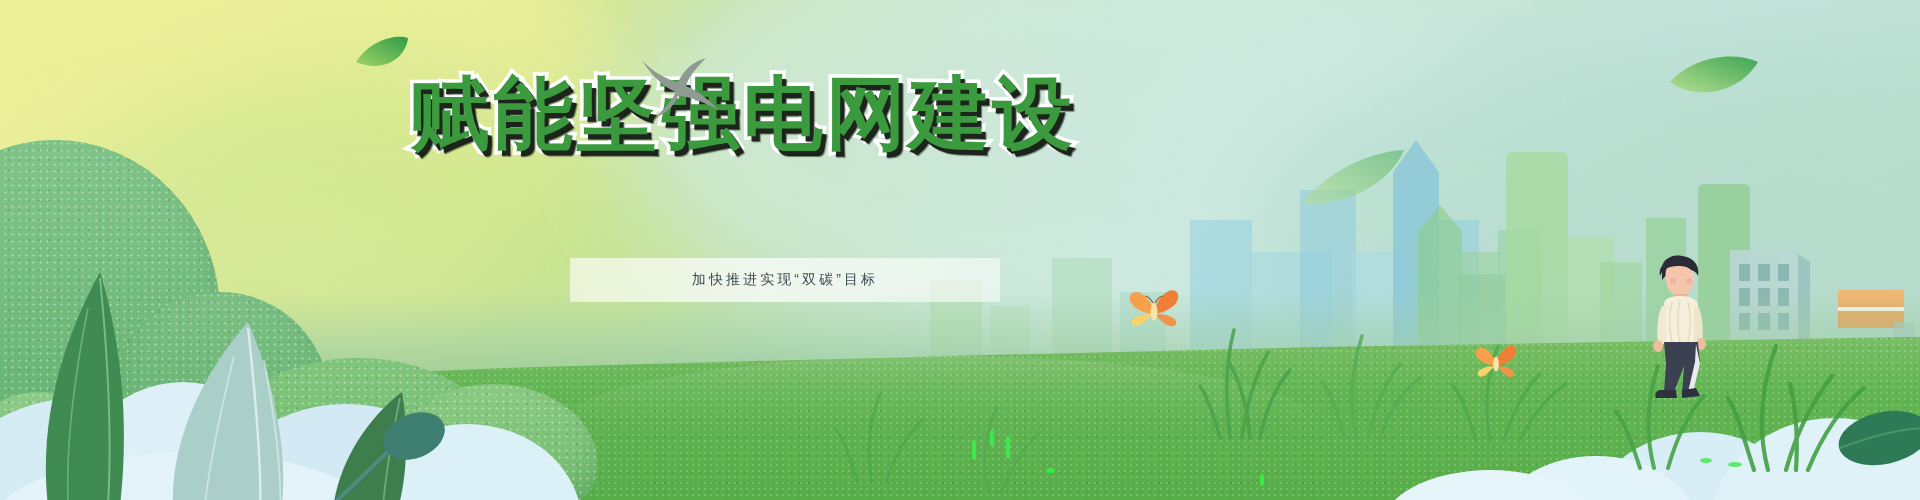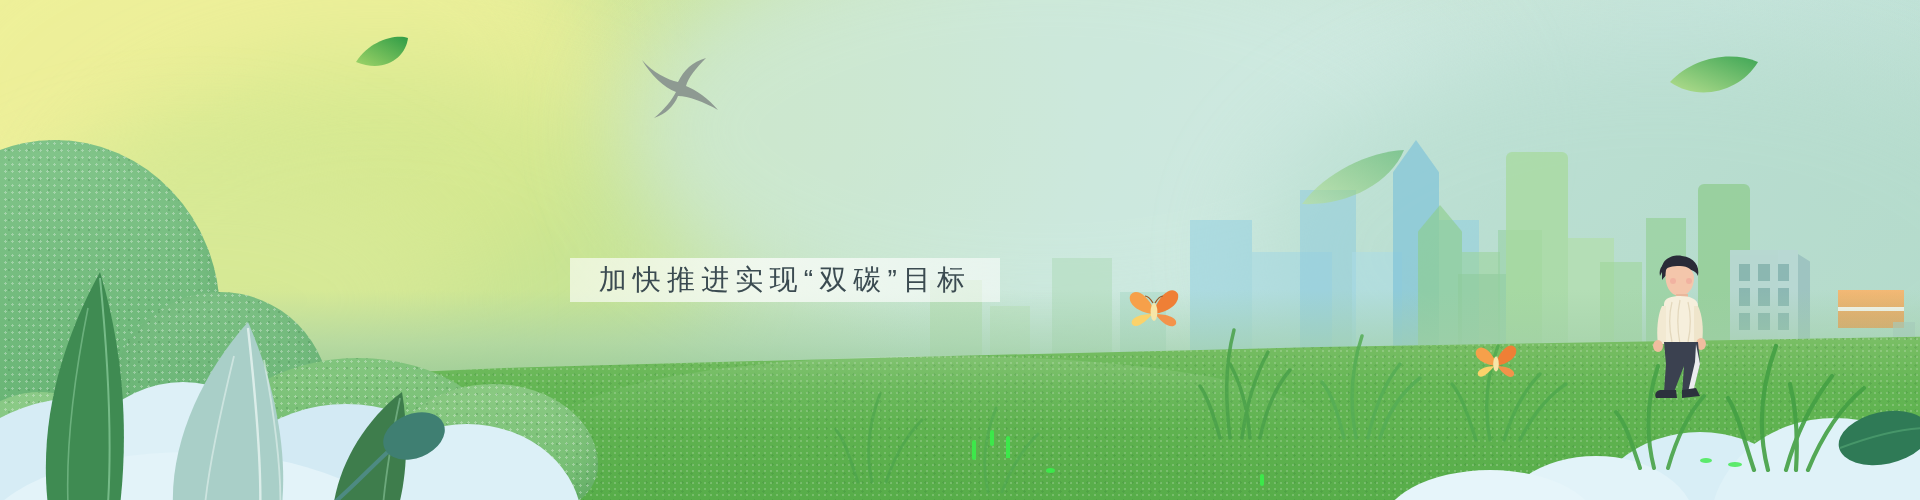--- a/index.html
+++ b/index.html
@@ -376,19 +376,22 @@
     <ellipse cx="20" cy="94" rx="5" ry="6" fill="#f0bd9f"></ellipse>
     <ellipse cx="63" cy="92" rx="5" ry="6" fill="#f0bd9f"></ellipse>
 
     <path d="M26 90 L60 90 L62 112 L54 142 L44 142 L46 114 L36 140 L26 140 L28 112 Z" fill="#3b4150"></path>
     <path d="M58 92 L62 112 L55 140 L50 140 L57 110 Z" fill="#ffffff" opacity=".9"></path>
 
     <path d="M22 138 L38 138 L39 146 L18 146 C16 142 18 139 22 138 Z" fill="#2c313d"></path>
     <path d="M44 138 L58 136 L62 144 L44 146 Z" fill="#2c313d"></path>
   </svg>
 
+  <div class="headline" style="left: 410px; top: 74px; font-size: 80px; line-height: 1; color: rgb(60, 154, 62); -webkit-text-stroke: 7px rgb(255, 255, 255);">
+    <span class="line">赋能坚强电网建设</span>
+  </div>
 
 
   <div class="subtitle-bar" style="left:570px;top:258px;width:430px;height:44px;">
-    <span class="subtitle-text" style="font-size: 28px; color: rgb(59, 75, 81);">加快推进实现“双碳”目标</span>
+    <span class="subtitle-text" style="font-size: 14px; color: rgb(59, 75, 81);">加快推进实现“双碳”目标</span>
   </div>
 
 </div>
 
 </body></html>

